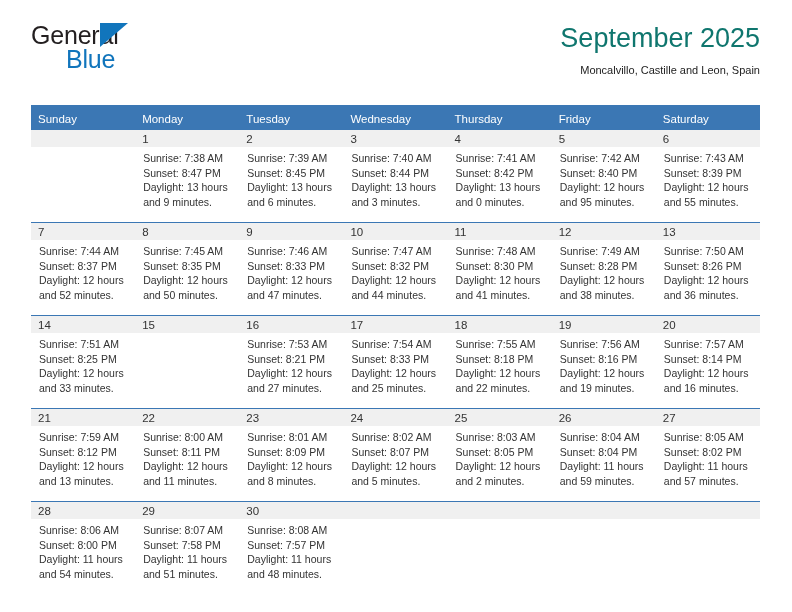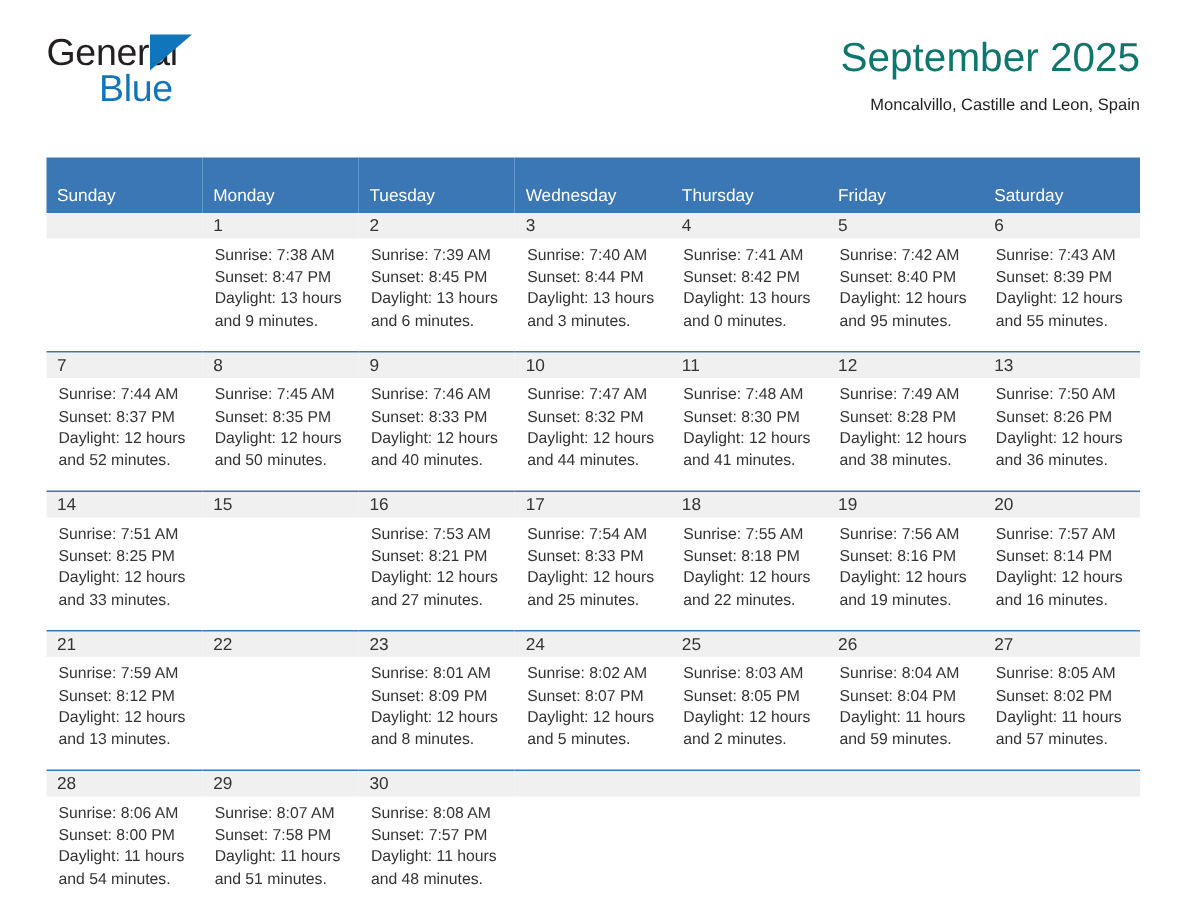--- a/index.html
+++ b/index.html
@@ -98,21 +98,21 @@
     border-collapse: collapse;
     table-layout: fixed;
   }
 
   .calendar th {
     background: #3b77b4;
     color: #ffffff;
     font-weight: normal;
     font-size: 11.5px;
     text-align: left;
-    padding: 20px 0 4px 7px;
+    padding: 8px 0 4px 7px;
     height: 13px;
     line-height: 13px;
     border: none;
   }
 
   .week-row > td {
     vertical-align: top;
     padding: 0;
     border: none;
     border-top: 1px solid #3b77b4;
@@ -367,21 +367,21 @@
             <tbody>
                 <tr class="daynum-band">
                   <td>9</td>
                 </tr>
             <tr>
                   <td>
               <div class="cell-inner">
                 <div class="cell-line">Sunrise: 7:46 AM</div>
                 <div class="cell-line">Sunset: 8:33 PM</div>
                 <div class="cell-line">Daylight: 12 hours</div>
-                <div class="cell-line">and 40 minutes.</div>
+                <div class="cell-line">and 47 minutes.</div>
               </div>
             </td>
                 </tr>
           </tbody>
             </table>
         </td>
         <td>
           <table style="width:100%;border-collapse:collapse;table-layout:fixed">
             <tbody>
                 <tr class="daynum-band">
@@ -603,20 +603,30 @@
             </td>
                 </tr>
           </tbody>
             </table>
         </td>
         <td>
           <table style="width:100%;border-collapse:collapse;table-layout:fixed">
             <tbody>
                 <tr class="daynum-band">
                   <td>22</td>
+                </tr>
+            <tr>
+                  <td>
+              <div class="cell-inner">
+                <div class="cell-line">Sunrise: 8:00 AM</div>
+                <div class="cell-line">Sunset: 8:11 PM</div>
+                <div class="cell-line">Daylight: 12 hours</div>
+                <div class="cell-line">and 11 minutes.</div>
+              </div>
+            </td>
                 </tr>
           </tbody>
             </table>
         </td>
         <td>
           <table style="width:100%;border-collapse:collapse;table-layout:fixed">
             <tbody>
                 <tr class="daynum-band">
                   <td>23</td>
                 </tr>

